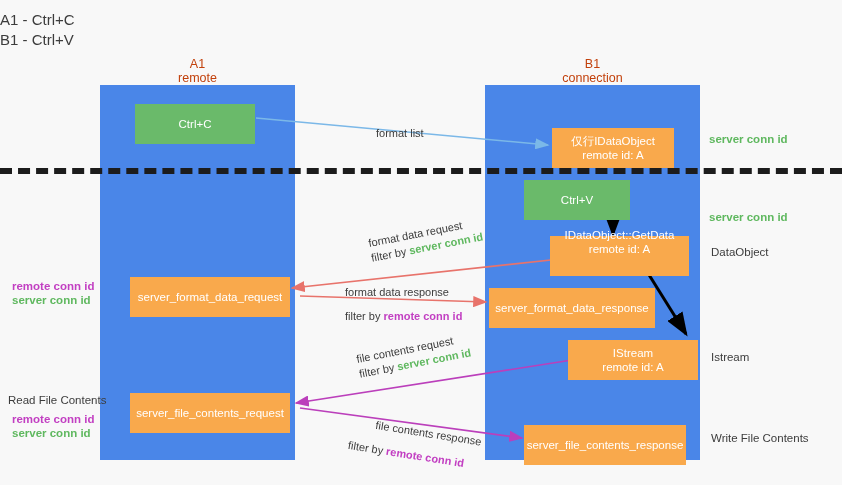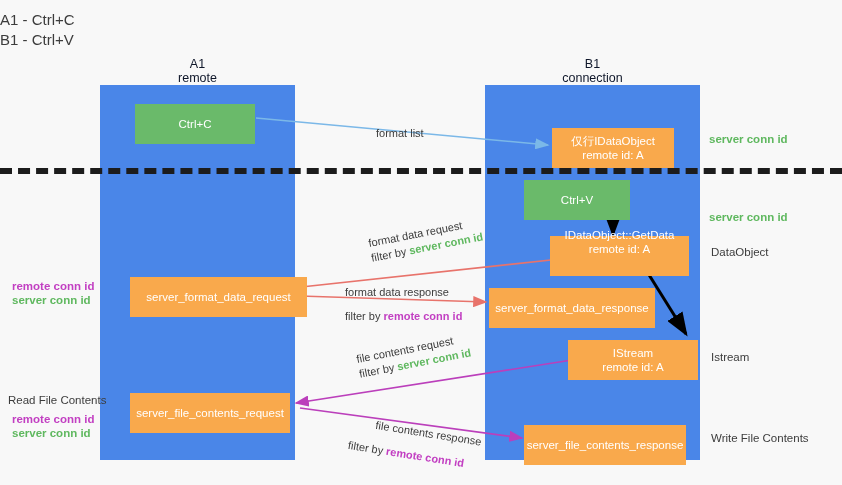--- a/index.html
+++ b/index.html
@@ -31,21 +31,21 @@
     position: absolute;
     background: #4a86e8;
   }
   .lane-a { left: 100px; top: 85px; width: 195px; height: 375px; }
   .lane-b { left: 485px; top: 85px; width: 215px; height: 375px; }
 
   .lane-head {
     position: absolute;
     text-align: center;
     font-size: 12.5px;
-    color: #0f172a;
+    color: #c2410c;
     line-height: 14px;
   }
   .lane-head-a { left: 100px; top: 57px; width: 195px; }
   .lane-head-b { left: 485px; top: 57px; width: 215px; }
 
   .divider {
     position: absolute;
     left: 0;
     top: 168px;
     width: 842px;
@@ -160,21 +160,21 @@
 
   <div class="box green" style="left:524px; top:180px; width:106px; height:26px;">
     <span>Ctrl+V</span>
   </div>
 
   <div class="box orange" style="left:550px; top:236px; width:139px; height:34px;justify-content:flex-end;">
     <span>IDataObject::GetData</span>
     <span>remote id: A</span>
   </div>
 
-  <div class="box orange" style="left:130px; top:277px; width:177px; height:25px;">
+  <div class="box orange" style="left:130px; top:277px; width:160px; height:25px;">
     <span>server_format_data_request</span>
   </div>
 
   <div class="box orange" style="left:489px; top:288px; width:166px; height:25px;">
     <span>server_format_data_response</span>
   </div>
 
   <div class="box orange" style="left:568px; top:340px; width:130px; height:32px;">
     <span>IStream</span>
     <span>remote id: A</span>

